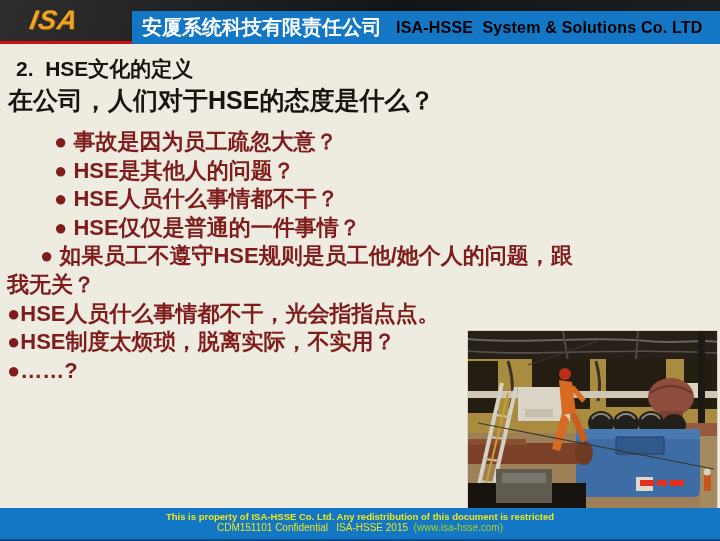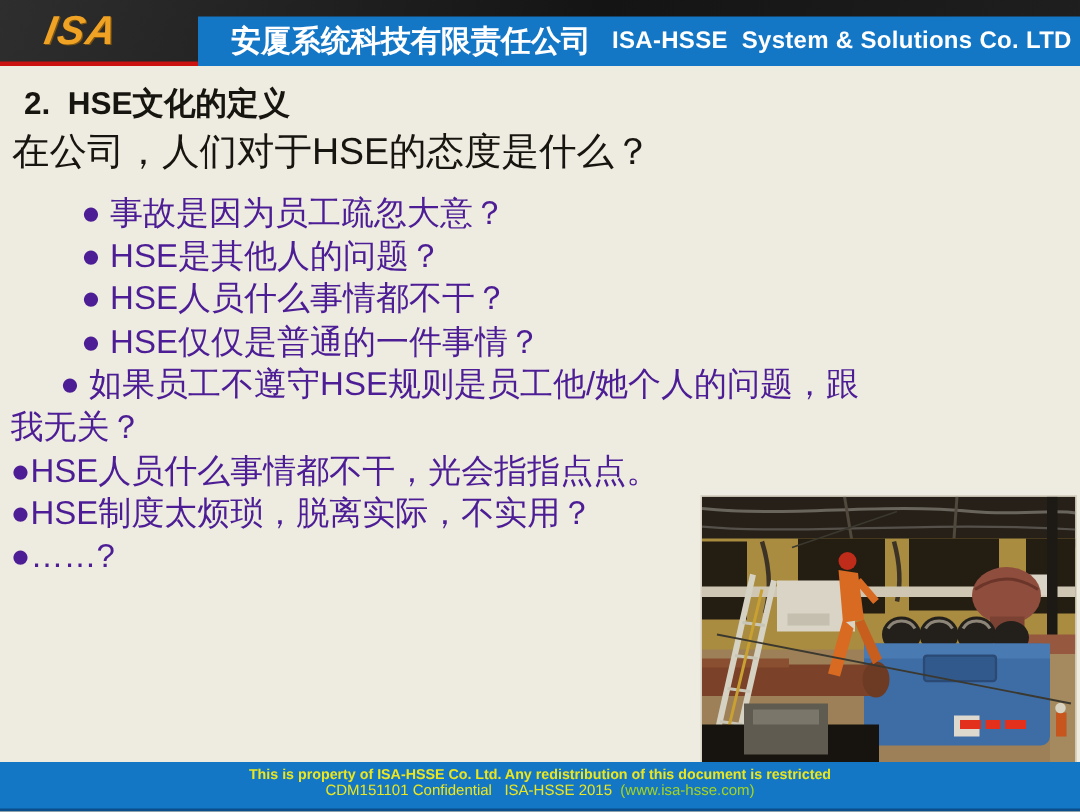--- a/index.html
+++ b/index.html
@@ -20,37 +20,37 @@
   }
   .logo {
     position:absolute; left:30px; top:5px;
     font-size:27px; font-weight:bold; font-style:italic;
     color:#f0a224; transform:skewX(-10deg); letter-spacing:1px;
     text-shadow:1px 1px 0 #7a5410;
   }
   .header-blue {
     position:absolute; left:132px; right:0; top:11px; bottom:0;
     background:#1377c6; display:flex; align-items:center;
-    padding-left:22px; gap:14px; overflow:hidden;
+    padding-left:10px; gap:14px; overflow:hidden;
   }
   .company-cn { color:#ffffff; font-size:20px; font-weight:bold; white-space:pre; }
-  .company-en { color:#ffffff; font-size:16px; font-weight:bold; white-space:pre; letter-spacing:0.2px; }
+  .company-en { color:#000000; font-size:16px; font-weight:bold; white-space:pre; letter-spacing:0.2px; }
 
   
   .title {
     position:absolute; left:16px; top:55px;
     font-size:21px; font-weight:bold; color:#17150f; white-space:pre;
   }
   .subtitle {
     position:absolute; left:8px; top:84px;
-    font-size:25px; font-weight:normal; color:#17150f; white-space:pre;
+    font-size:25px; font-weight:bold; color:#17150f; white-space:pre;
   }
   .bullets { position:absolute; left:0; top:128px; width:720px; }
   .line {
-    font-size:22px; font-weight:normal; color:#4c1d95;
+    font-size:22px; font-weight:bold; color:#7f1d1d;
     line-height:28.6px; white-space:pre;
   }
   .ind-a { margin-left:54px; }
   .ind-b { margin-left:40px; }
   .ind-0 { margin-left:7px; }
 
   
   .photo {
     position:absolute; left:468px; top:331px; width:249px; height:179px;
     outline:1px solid #d8d2c2;

